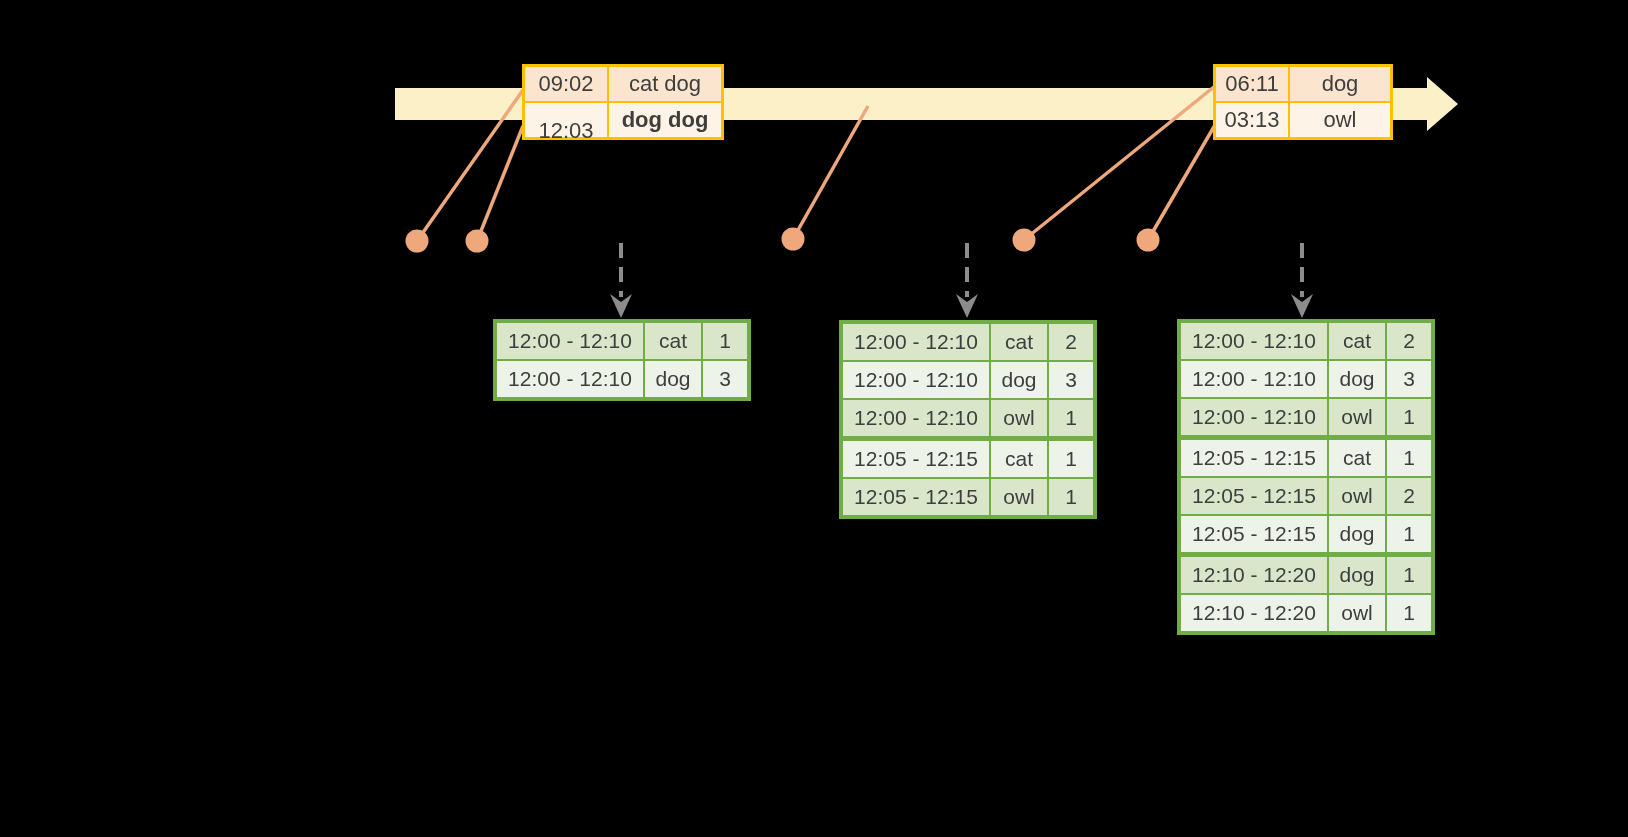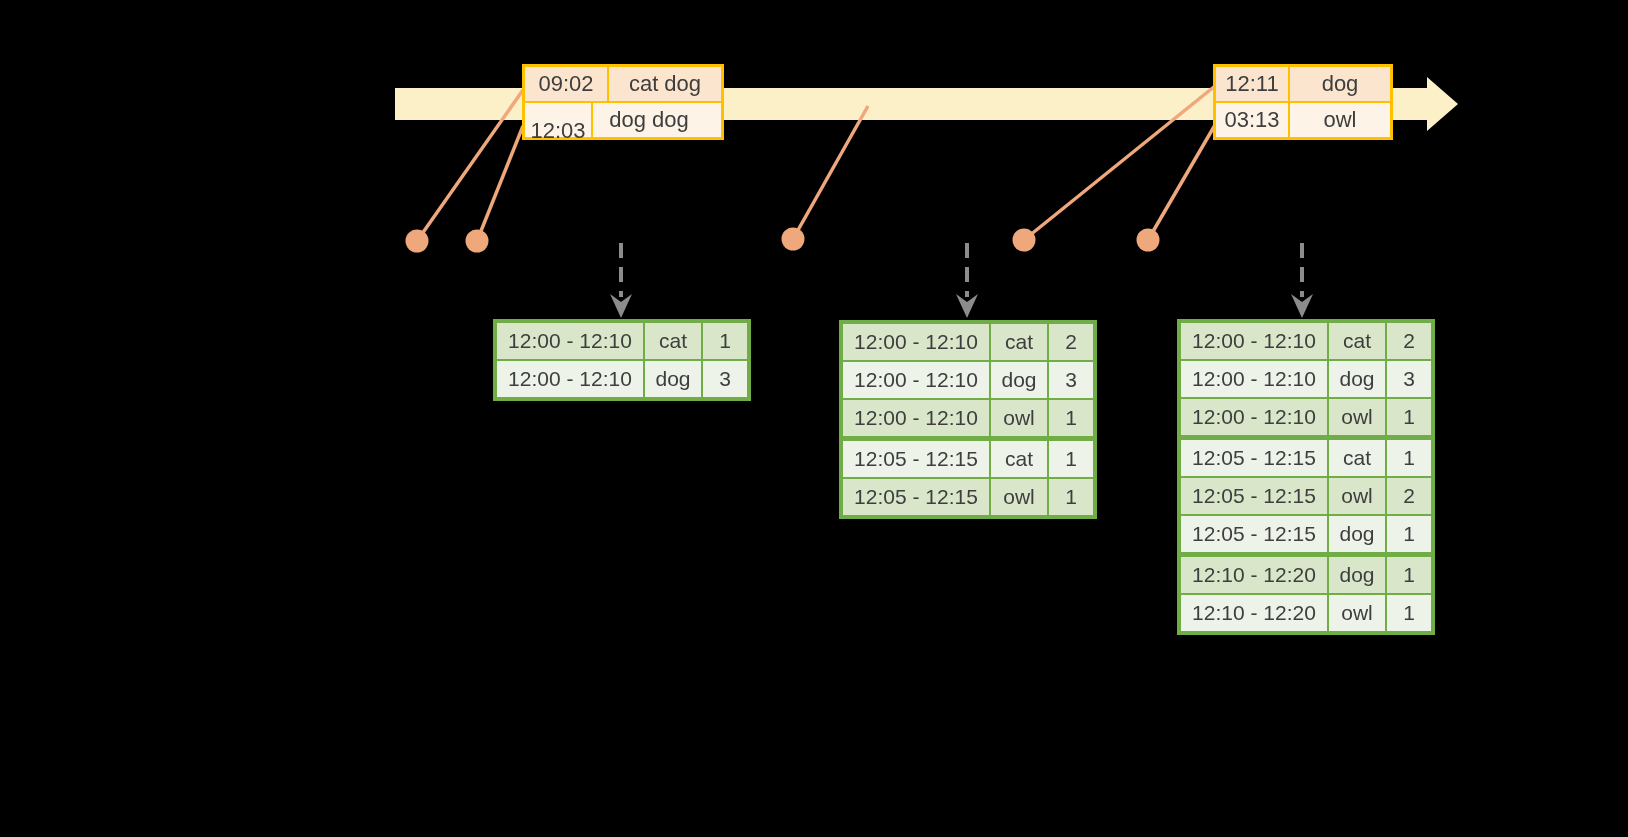--- a/index.html
+++ b/index.html
@@ -82,29 +82,29 @@
     <line class="trigger" x1="1302" y1="243" x2="1302" y2="297"></line>
     <polygon class="trigger-head" points="1291,294 1302,302 1313,294 1302,318"></polygon>
   </svg>
 
   <div class="et et1">
       <div class="row dark">
         <div class="cell" style="width: 82px;">09:02</div>
         <div class="cell" style="width: 112px;">cat dog</div>
       </div>
       <div class="row light">
-        <div class="cell" style="width: 66px; margin-top: 22px;">12:03</div>
-        <div class="cell" style="width: 112px;">dog dog</div>
+        <div class="cell" style="width: 82px; margin-top: 22px;">12:03</div>
+        <div class="cell" style="width: 112px; font-weight: bold;">dog dog</div>
       </div>
     </div>
 
 
   <div class="et et3">
       <div class="row dark">
-        <div class="cell" style="width: 72px;">12:11</div>
+        <div class="cell" style="width: 72px;">06:11</div>
         <div class="cell" style="width: 100px;">dog</div>
       </div>
       <div class="row light">
         <div class="cell" style="width: 72px;">03:13</div>
         <div class="cell" style="width: 100px;">owl</div>
       </div>
     </div>
 
   <div class="gt gt1">
       <div class="row dark">

